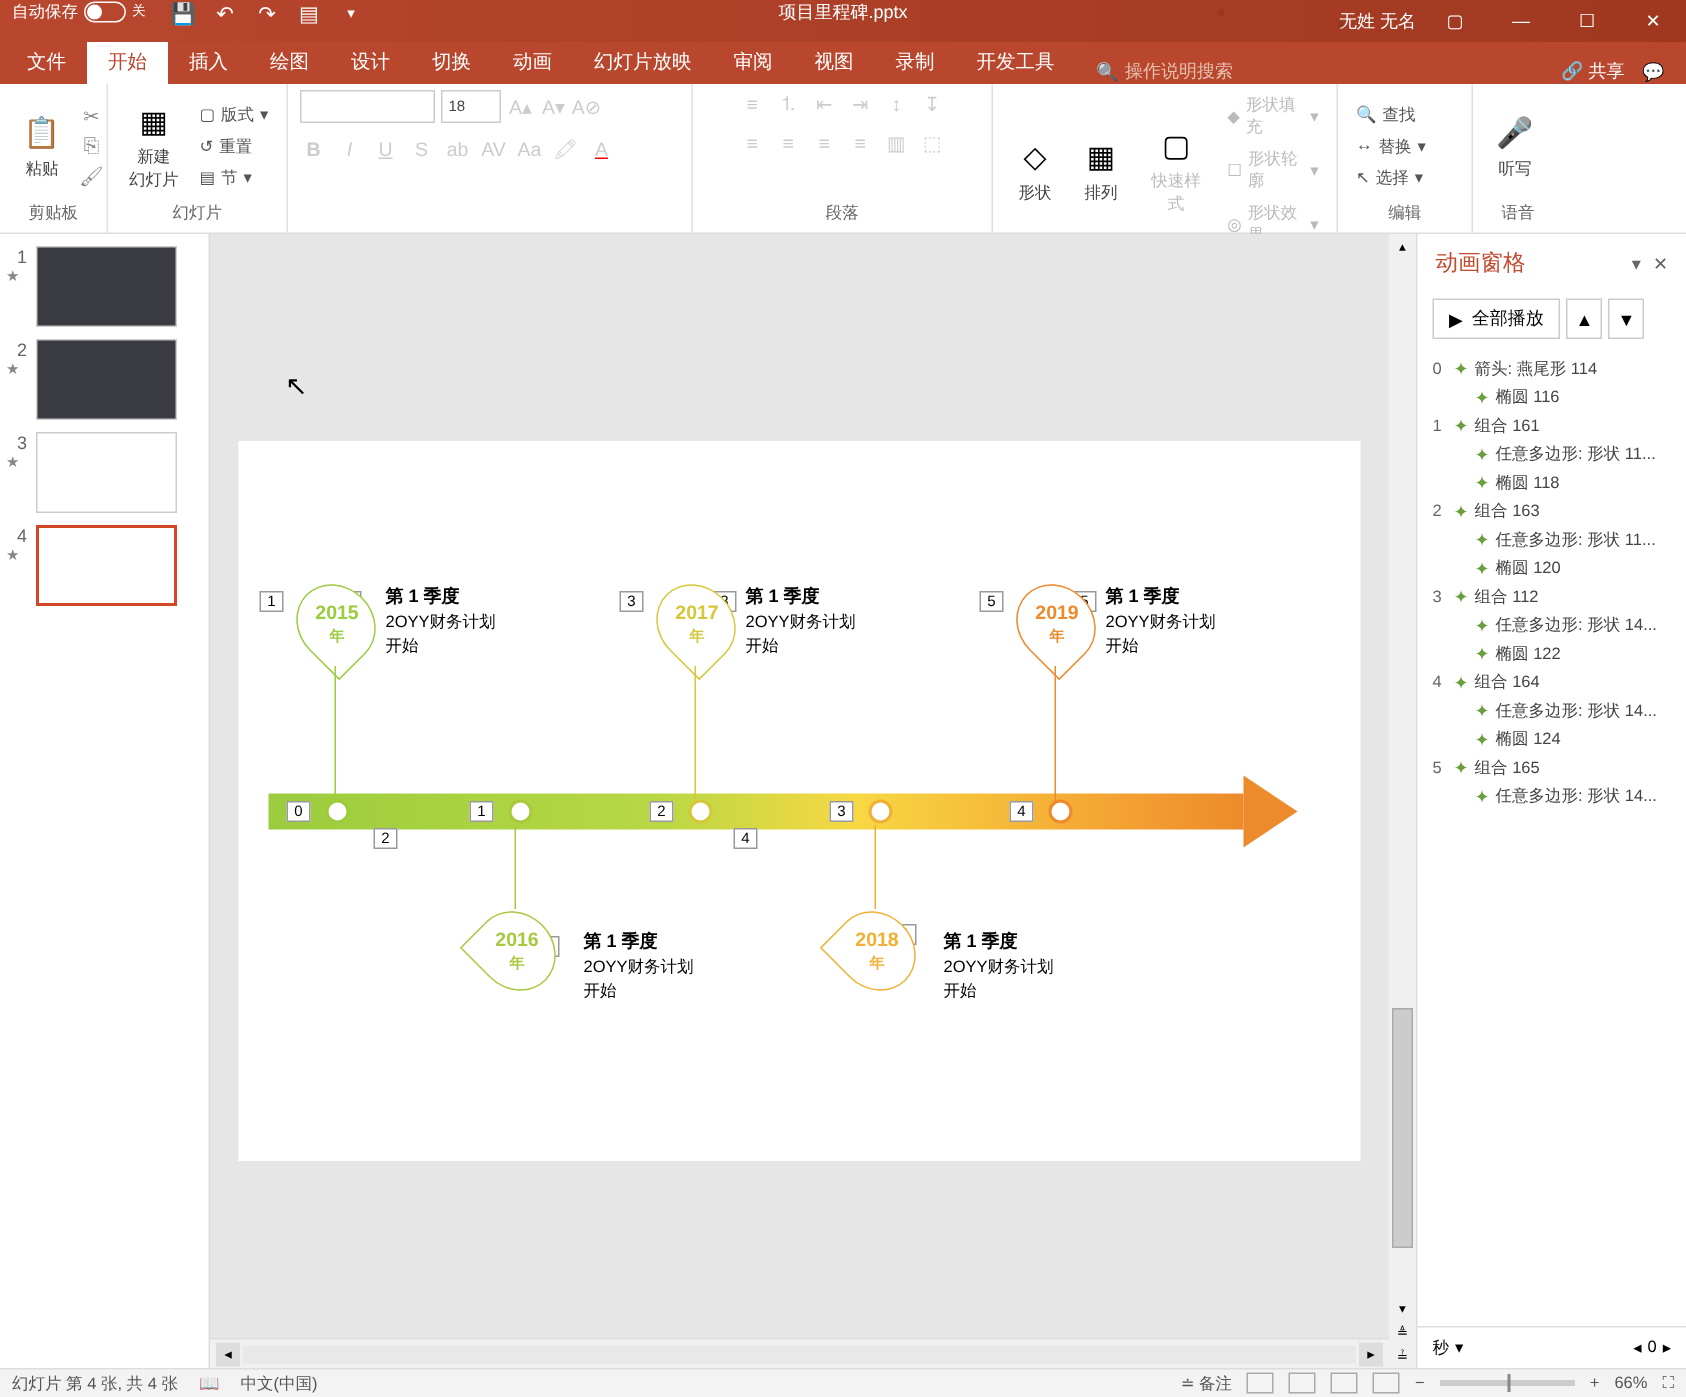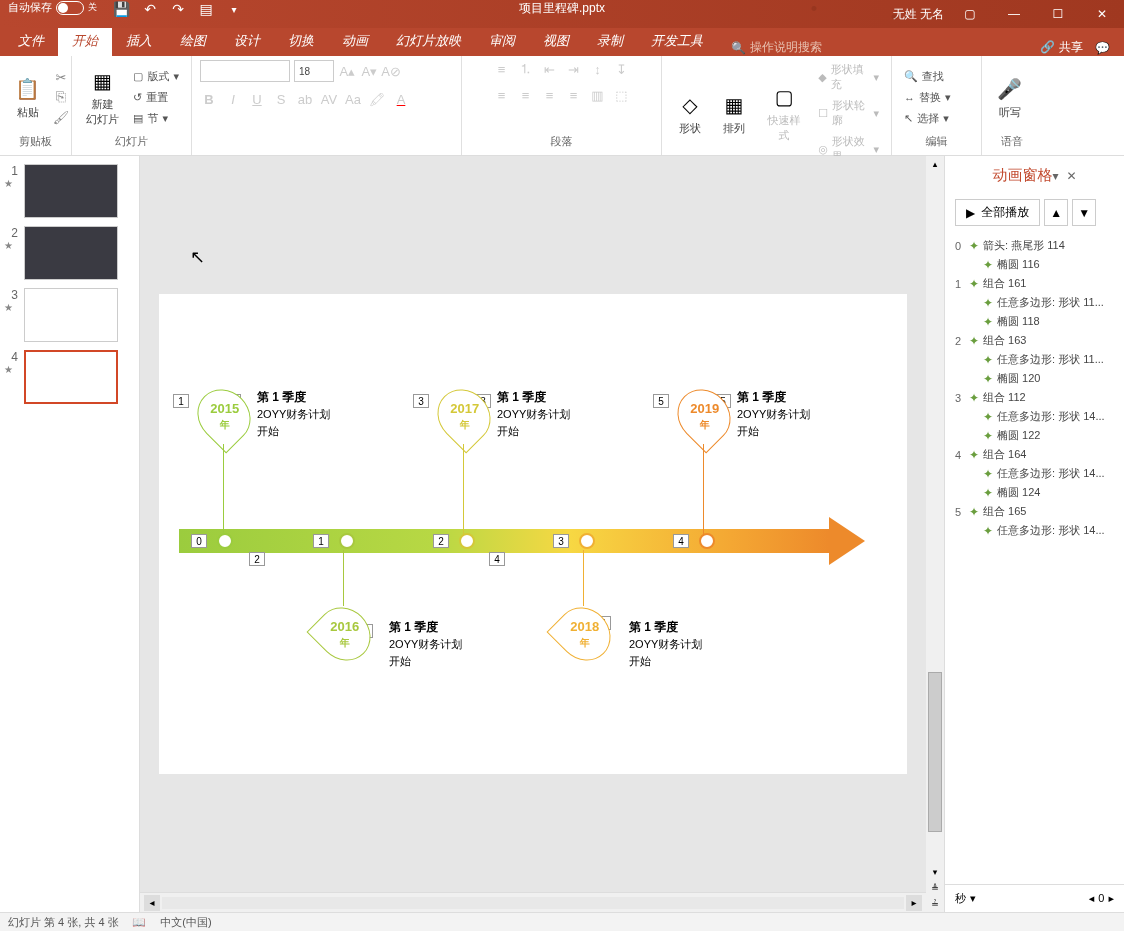--- a/index.html
+++ b/index.html
@@ -13,21 +13,21 @@
 .toggle::before { content: ""; position: absolute; left: 1px; top: 1px; width: 10px; height: 10px; background: #fff; border-radius: 50%; }
 .qat { display: flex; gap: 10px; padding: 0 8px; }
 .qat-btn { width: 18px; height: 18px; display: flex; align-items: center; justify-content: center; color: #fff; cursor: pointer; font-size: 14px; }
 .title-center { position: absolute; left: 50%; transform: translateX(-50%); font-size: 12px; }
 .title-right { margin-left: auto; display: flex; align-items: center; gap: 8px; padding-right: 4px; }
 .user-name { font-size: 12px; }
 .win-btn { width: 36px; height: 28px; display: flex; align-items: center; justify-content: center; cursor: pointer; font-size: 12px; }
 
 
 .tabs { height: 28px; background: #b8472e; display: flex; align-items: flex-end; padding-left: 4px; }
-.tab { padding: 6px 14px; color: #fff; font-size: 13px; cursor: pointer; font-style: italic; }
+.tab { padding: 6px 14px; color: #fff; font-size: 13px; cursor: pointer; }
 .tab.active { background: #fff; color: #b8472e; }
 .tabs-right { margin-left: auto; display: flex; align-items: center; gap: 12px; padding-right: 14px; color: #fff; }
 .search-label { display: flex; align-items: center; gap: 4px; color: #e8c0b0; }
 
 
 .ribbon { height: 100px; border-bottom: 1px solid #ddd; display: flex; background: #fff; }
 .ribbon-group { border-right: 1px solid #e0e0e0; padding: 4px 8px; display: flex; flex-direction: column; }
 .rg-body { flex: 1; display: flex; align-items: center; gap: 4px; }
 .rg-label { text-align: center; font-size: 11px; color: #666; padding-bottom: 2px; }
 .big-btn { display: flex; flex-direction: column; align-items: center; gap: 2px; padding: 4px 6px; cursor: pointer; }
@@ -71,21 +71,21 @@
 .pin-head { width: 50px; height: 56px; border: 1.5px solid; border-radius: 50% 50% 50% 0; transform: rotate(-45deg); background: #fff; display: flex; align-items: center; justify-content: center; }
 .pin-head-inner { transform: rotate(45deg); font-size: 13px; font-weight: bold; text-align: center; }
 .pin-line { position: absolute; width: 1px; left: 24px; }
 .pin-text { position: absolute; left: 58px; top: 0; width: 120px; font-size: 11px; line-height: 1.5; }
 .pin-text b { font-size: 12px; }
 .pin.down .pin-head { border-radius: 0 50% 50% 50%; }
 .pin.down .pin-text { top: 12px; }
 
 
 .side-panel { width: 180px; border-left: 1px solid #ddd; background: #fff; display: flex; flex-direction: column; }
-.sp-header { padding: 10px 12px; display: flex; align-items: center; justify-content: center; }
+.sp-header { padding: 10px 12px; display: flex; align-items: center; justify-content: space-between; }
 .sp-title { color: #c24a2e; font-size: 15px; }
 .sp-ctrl { display: flex; gap: 8px; color: #666; font-size: 12px; }
 .sp-play { margin: 4px 10px; display: flex; gap: 4px; }
 .sp-play-btn { border: 1px solid #ccc; padding: 4px 10px; font-size: 12px; display: flex; align-items: center; gap: 6px; cursor: pointer; }
 .sp-arrow { border: 1px solid #ccc; width: 24px; display: flex; align-items: center; justify-content: center; cursor: pointer; }
 .sp-list { flex: 1; overflow-y: auto; padding: 6px 0; }
 .sp-item { display: flex; align-items: center; gap: 4px; padding: 2px 10px; font-size: 11px; color: #444; cursor: pointer; }
 .sp-item.child { padding-left: 24px; }
 .sp-num { width: 10px; color: #666; }
 .sp-star { color: #6a9e3e; font-size: 12px; }
@@ -500,13 +500,25 @@
         <span>▸</span>
       </div>
     </div>
   </div>
 </div>
 
 <div class="status">
   <span>幻灯片 第 4 张, 共 4 张</span>
   <span>📖</span>
   <span>中文(中国)</span>
+  <div class="status-right">
+    <span>≐ <span>备注</span></span>
+    <span class="view-btn"></span>
+    <span class="view-btn"></span>
+    <span class="view-btn"></span>
+    <span class="view-btn"></span>
+    <span>−</span>
+    <div class="zoom-slider"></div>
+    <span>+</span>
+    <span>66%</span>
+    <span>⛶</span>
+  </div>
 </div>
 
 </body></html>

